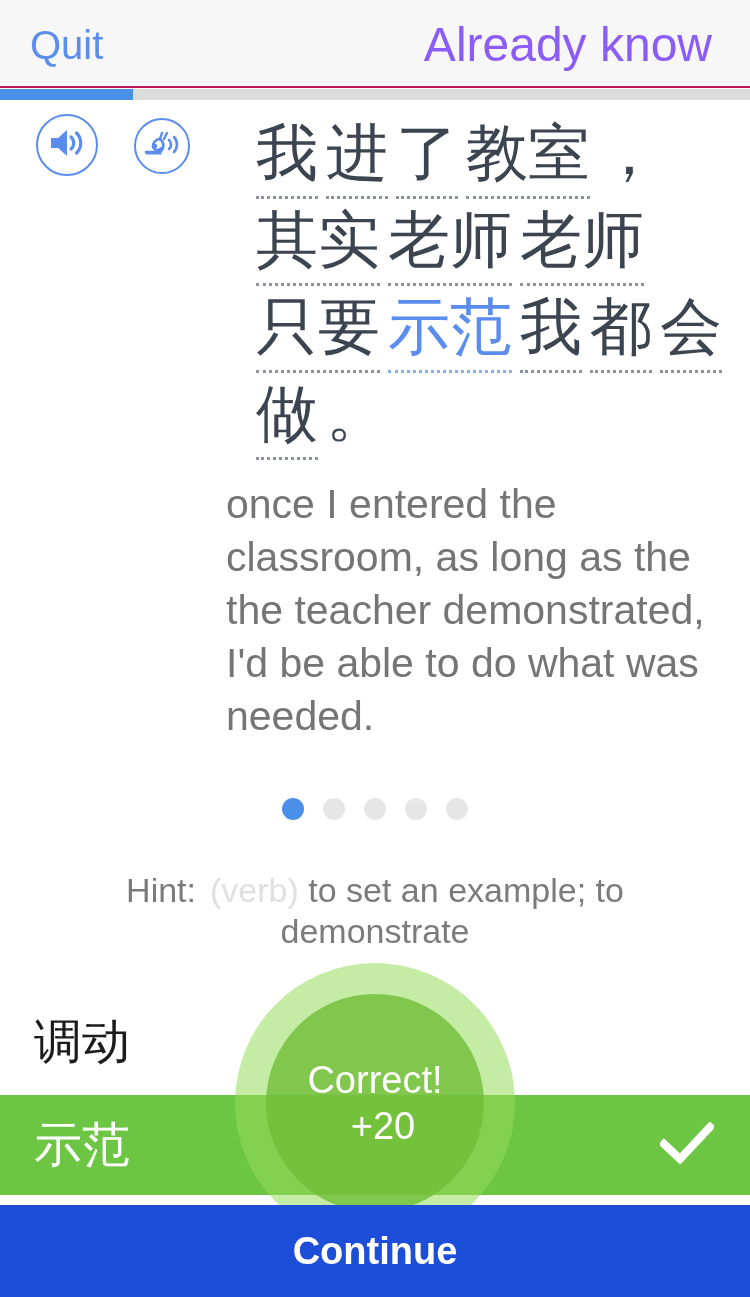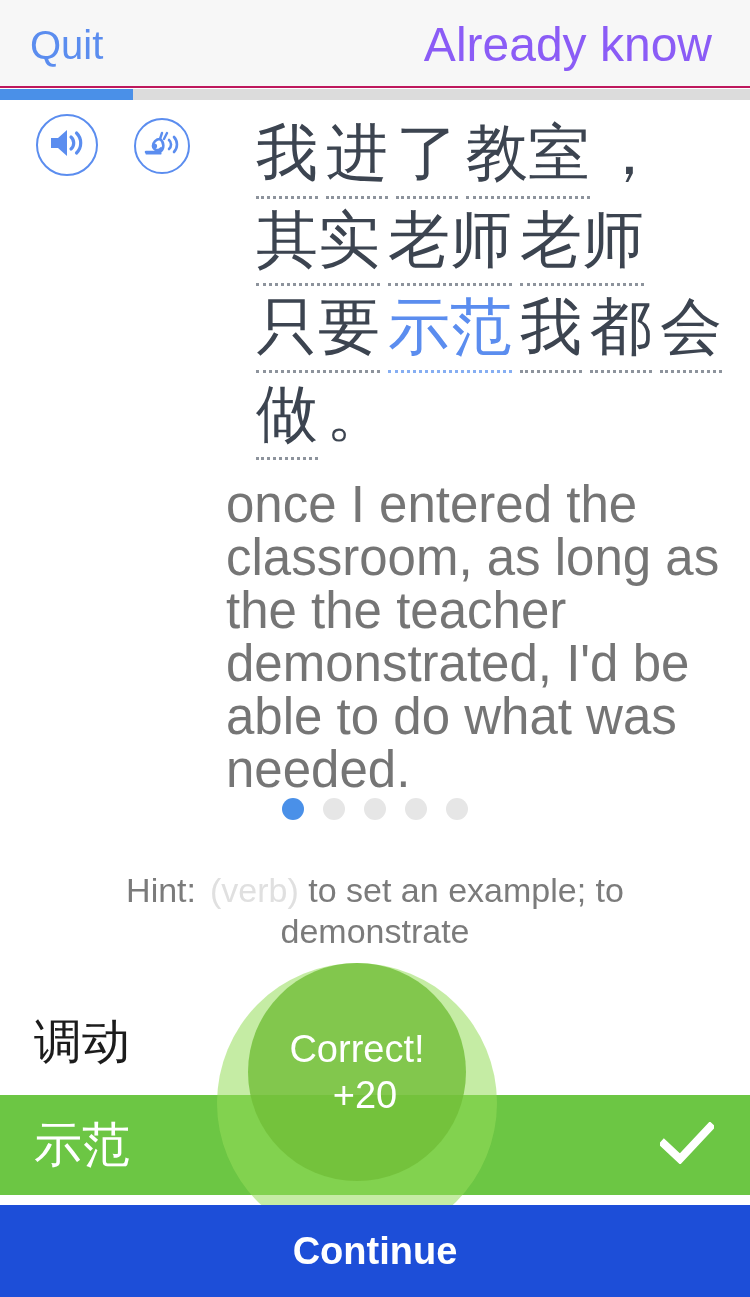--- a/index.html
+++ b/index.html
@@ -109,21 +109,21 @@
     display: inline-block;
     margin-right: 4px;
   }
 
   
   #translation {
     position: absolute;
     left: 226px;
     top: 478px;
     width: 500px;
-    font-size: 51px;
+    font-size: 41px;
     line-height: 53px;
     color: #757575;
   }
 
   
   #dots {
     position: absolute;
     top: 798px;
     left: 0;
     width: 750px;
@@ -203,28 +203,28 @@
     align-items: center;
     justify-content: center;
     cursor: pointer;
     border: none;
     font-family: inherit;
   }
 
   
   #correct-overlay {
     position: absolute;
-    left: 217px;
+    left: 235px;
     top: 963px;
     width: 280px;
     height: 280px;
     border-radius: 50%;
     background: rgba(150, 220, 90, 0.55);
     display: flex;
-    align-items: flex-start;
+    align-items: center;
     justify-content: center;
     pointer-events: none;
   }
   #correct-inner {
     width: 218px;
     height: 218px;
     border-radius: 50%;
     background: rgba(112, 190, 55, 0.80);
     display: flex;
     flex-direction: column;

